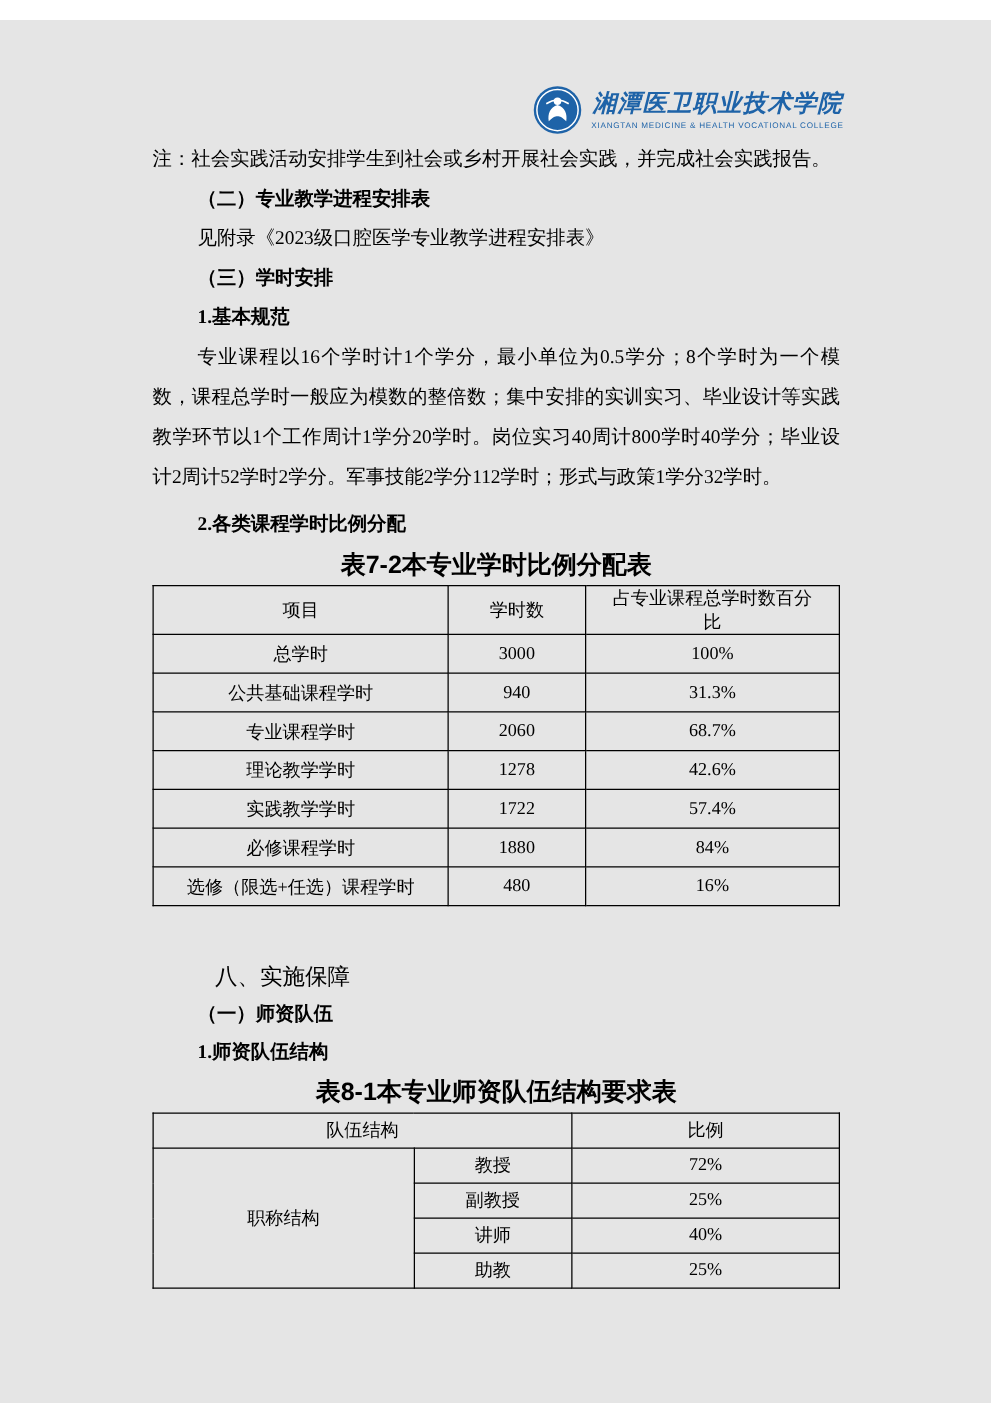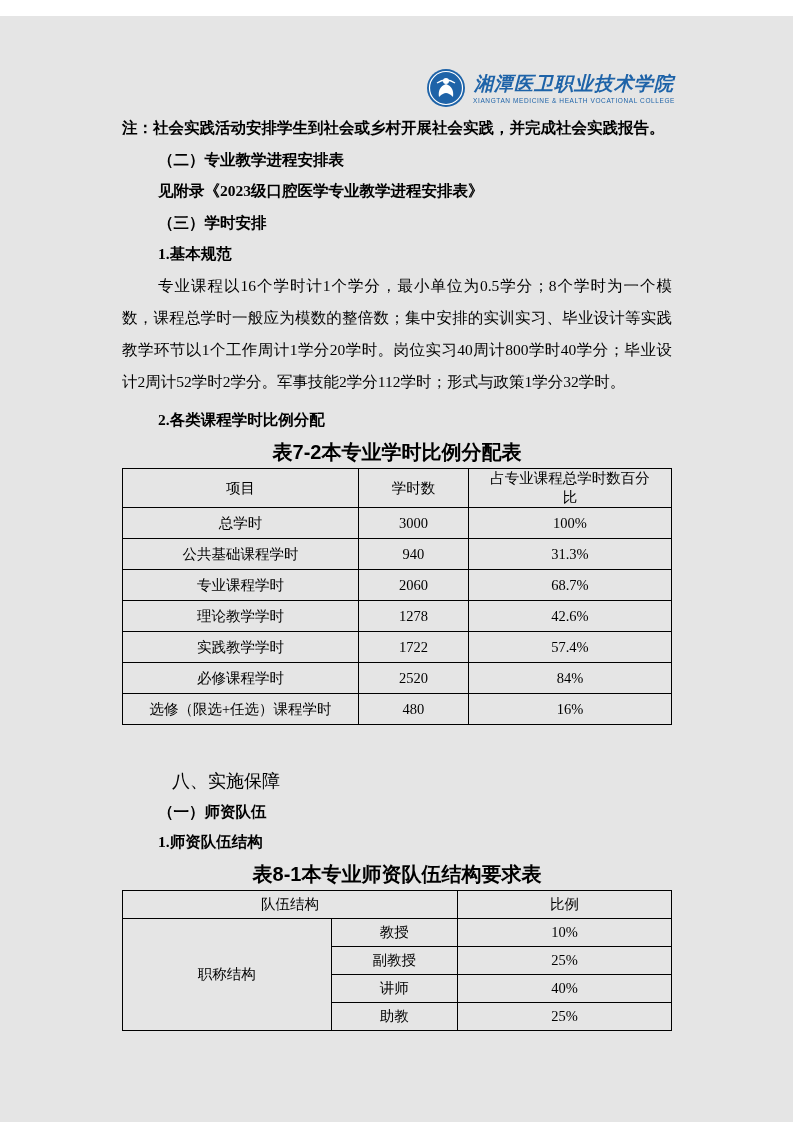--- a/index.html
+++ b/index.html
@@ -40,21 +40,21 @@
   .logo-en {
     font-family: "Liberation Sans", sans-serif;
     font-size: 6.5px;
     color: #1e63a8;
     letter-spacing: 0.6px;
     white-space: nowrap;
     margin-top: 2px;
   }
 
   
-  .line { line-height: 31.5px; font-weight: bold; }
+  .line { line-height: 31.5px; }
   .hd {
     font-family: Liberation Serif, serif;
     font-weight: bold;
     font-size: 15.5px;
     line-height: 31.5px;
   }
   .indent { margin-left: 36px; }
   .para {
     text-indent: 36px;
     text-align: justify;
@@ -178,21 +178,21 @@
         <td>1278</td>
         <td>42.6%</td>
       </tr>
       <tr>
         <td>实践教学学时</td>
         <td>1722</td>
         <td>57.4%</td>
       </tr>
       <tr>
         <td>必修课程学时</td>
-        <td>2520</td>
+        <td>1880</td>
         <td>84%</td>
       </tr>
       <tr>
         <td>选修（限选+任选）课程学时</td>
         <td>480</td>
         <td>16%</td>
       </tr>
     </tbody>
   </table>
 
@@ -213,21 +213,21 @@
     <thead>
       <tr>
         <th colspan="2">队伍结构</th>
         <th>比例</th>
       </tr>
     </thead>
     <tbody>
       <tr>
         <td rowspan="4">职称结构</td>
         <td>教授</td>
-        <td>10%</td>
+        <td>72%</td>
       </tr>
       <tr>
         <td>副教授</td>
         <td>25%</td>
       </tr>
       <tr>
         <td>讲师</td>
         <td>40%</td>
       </tr>
       <tr>

